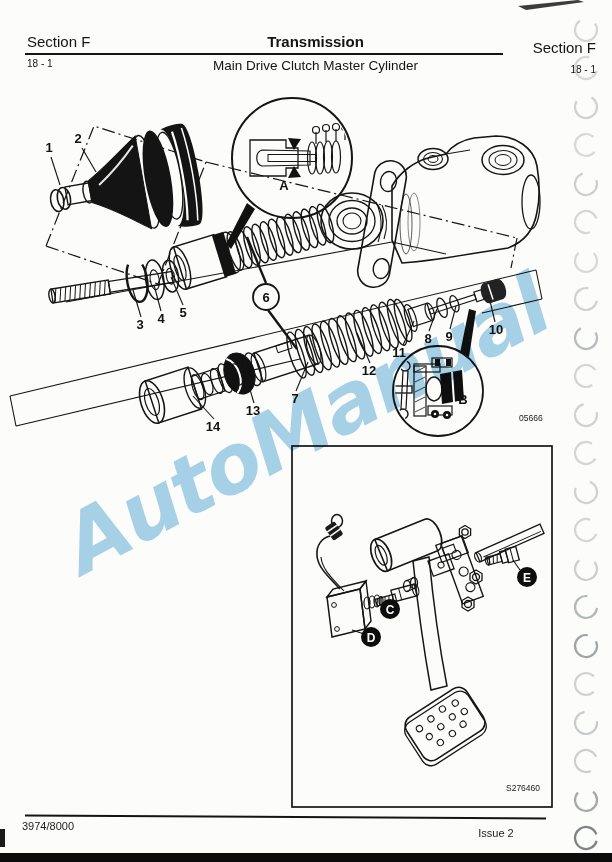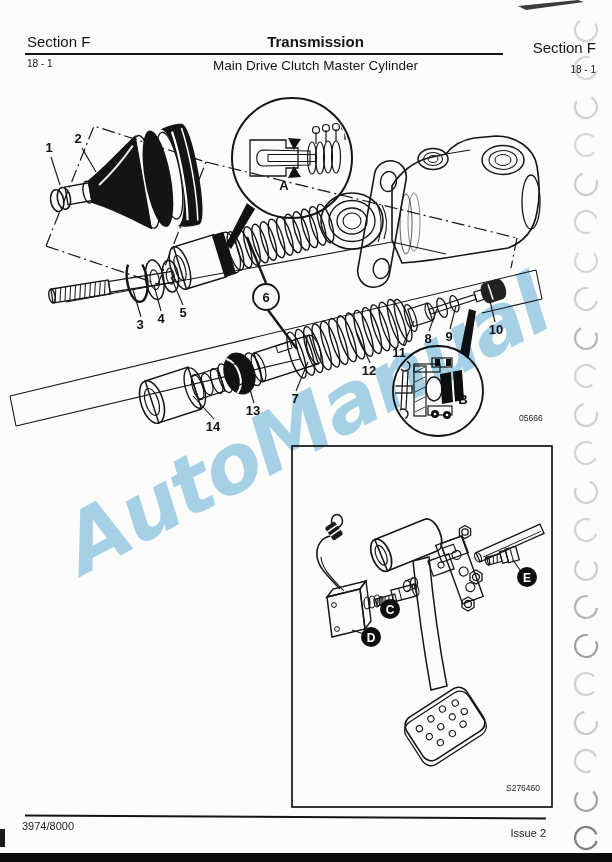--- a/index.html
+++ b/index.html
@@ -455,15 +455,15 @@
         <text x="527" y="581.5" class="badge-letter">E</text>
       </g>
       <text x="506" y="791" class="figcode">S276460</text>
     </g>
   </svg>
 
   <div class="watermark">AutoManual</div>
 
   <div class="rule" style="left:25px;top:816px;width:521px;height:1.8px;transform:rotate(0.35deg);"></div>
   <div class="ftr" style="left:22px;top:820px;">3974/8000</div>
-  <div class="ftr" style="left:446px;top:827px;width:100px;text-align:right;">Issue 2</div>
+  <div class="ftr" style="left:446px;top:827px;width:100px;text-align:center;">Issue 2</div>
 
 </div>
 
 </body></html>

